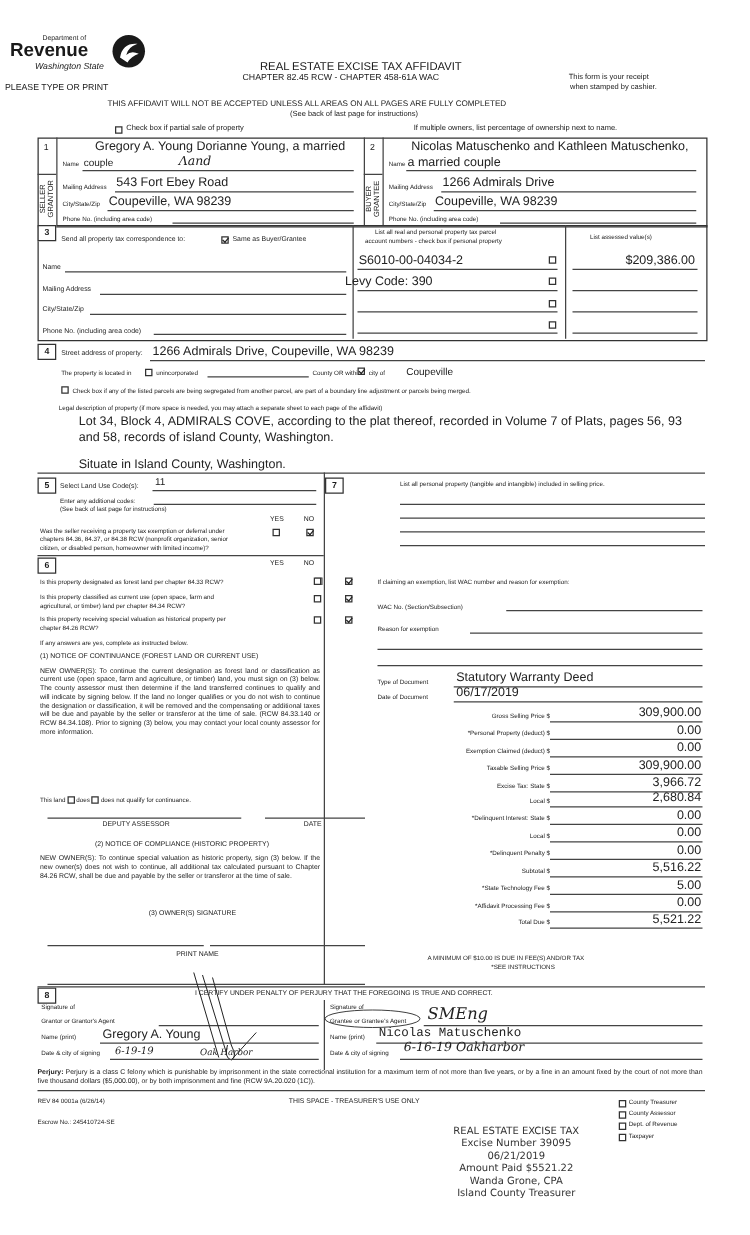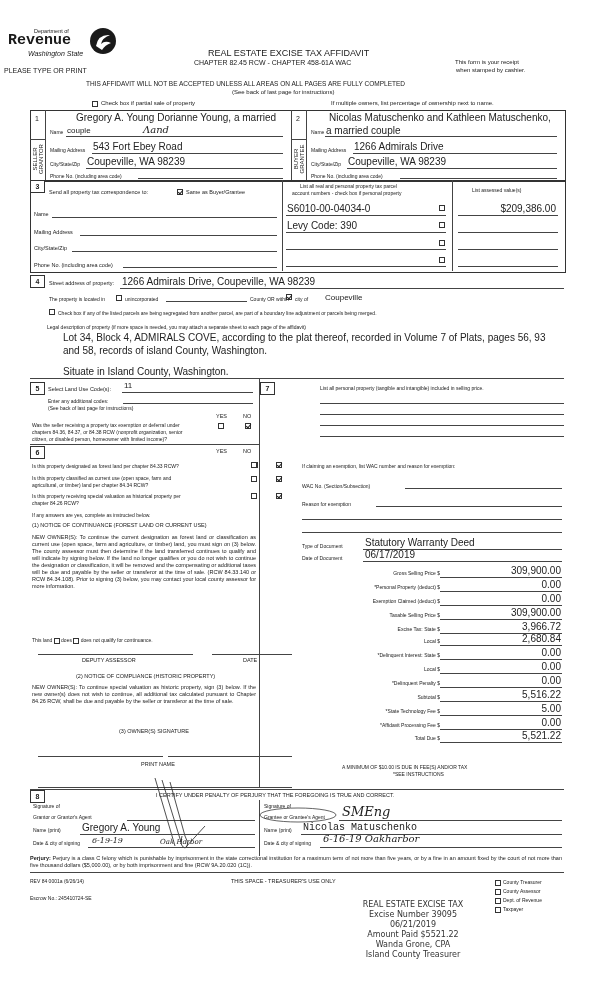--- a/index.html
+++ b/index.html
@@ -24,21 +24,21 @@
   .hand{font-family:"DejaVu Serif",serif;font-style:italic;color:#222;}
   .right{text-align:right;}
   .stamp{font-family:"DejaVu Sans",sans-serif;font-size:8px;color:#333;text-align:center;line-height:10px;}
   .para{position:absolute;font-size:5.5px;line-height:7px;text-align:justify;white-space:normal;}
 </style>
 </head>
 <body>
 
 <div class="a" style="left:8px;top:26px;width:115px;height:40px;">
   <div class="a t55" style="left:26px;top:2px;">Department of</div>
-  <div class="a" style="left:0;top:6px;font-family:Liberation Mono, monospace;font-weight:bold;font-size:15px;">Revenue</div>
+  <div class="a" style="left:0;top:6px;font-family:Liberation Sans, sans-serif;font-weight:bold;font-size:15px;">Revenue</div>
   <div class="a" style="left:20px;top:24px;font-style:italic;font-size:7px;">Washington State</div>
   <svg class="a" style="left:80px;top:0;" width="30" height="30" viewBox="0 0 30 30">
     <circle cx="15" cy="15" r="13" fill="#1a1a1a"></circle>
     <path d="M8 20 Q10 8 22 9 Q14 12 13 18 Q17 14 23 17 Q17 19 14 24 Z" fill="#fff"></path>
   </svg>
 </div>
 <div class="a t7" style="left:4px;top:67px;">PLEASE TYPE OR PRINT</div>
 <div class="a b t9" style="left:208px;top:48px;">REAL ESTATE EXCISE TAX AFFIDAVIT</div>
 <div class="a t7" style="left:194px;top:59px;">CHAPTER 82.45 RCW - CHAPTER 458-61A WAC</div>
 <div class="a t6" style="left:455px;top:59px;">This form is your receipt</div>
@@ -105,27 +105,27 @@
 <div class="a t55" style="left:34px;top:245px;">City/State/Zip</div>
 <div class="line" style="left:72px;top:251px;width:205px;"></div>
 <div class="a t55" style="left:34px;top:262px;">Phone No. (including area code)</div>
 <div class="line" style="left:123px;top:267px;width:154px;"></div>
 <div class="vline" style="left:282px;top:180px;height:91px;"></div>
 <div class="vline" style="left:452px;top:180px;height:91px;"></div>
 <div class="a t5" style="left:300px;top:183px;">List all real and personal property tax parcel</div>
 <div class="a t5" style="left:292px;top:190px;">account numbers - check box if personal property</div>
 <div class="a t5" style="left:472px;top:187px;">List assessed value(s)</div>
 <div>
-  <div class="a fill" style="left:287px;top:203px;">S6010-00-04034-0</div>
+  <div class="a fill" style="left:287px;top:203px;">S6010-00-04034-2</div>
   <div class="cb" style="left:439px;top:205px;"></div>
   <div class="a fill right" style="left:460px;top:203px;width:96px;">$209,386.00</div>
   <div class="line" style="left:286px;top:215px;width:160px;"></div>
   <div class="line" style="left:458px;top:215px;width:100px;"></div>
 
-  <div class="a fill" style="left:287px;top:220px;">Levy Code:  390</div>
+  <div class="a fill" style="left:276px;top:220px;">Levy Code:  390</div>
   <div class="cb" style="left:439px;top:222px;"></div>
   <div class="line" style="left:286px;top:232px;width:160px;"></div>
   <div class="line" style="left:458px;top:232px;width:100px;"></div>
 
   <div class="cb" style="left:439px;top:240px;"></div>
   <div class="line" style="left:286px;top:249px;width:160px;"></div>
   <div class="line" style="left:458px;top:249px;width:100px;"></div>
 
   <div class="cb" style="left:439px;top:257px;"></div>
   <div class="line" style="left:286px;top:266px;width:160px;"></div>

